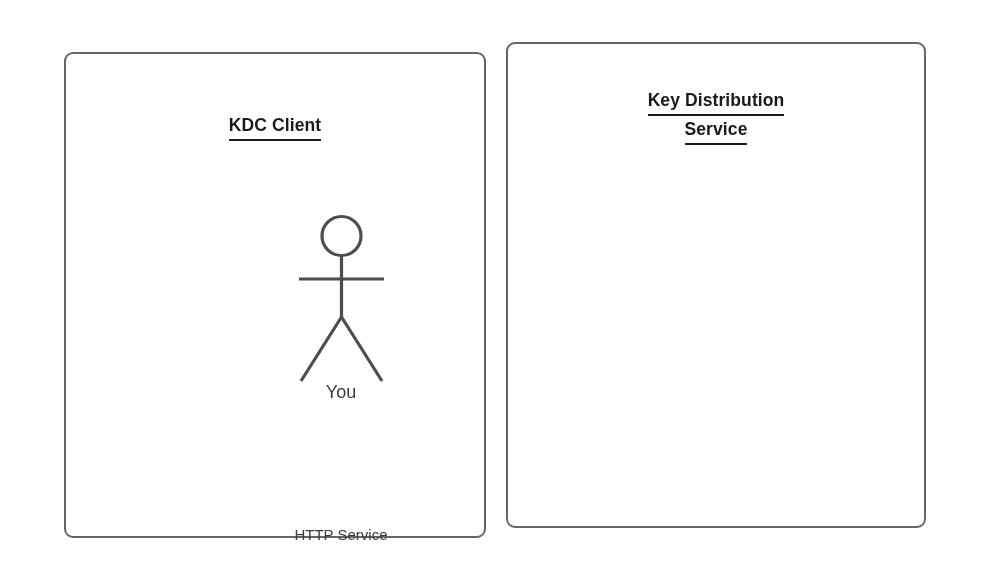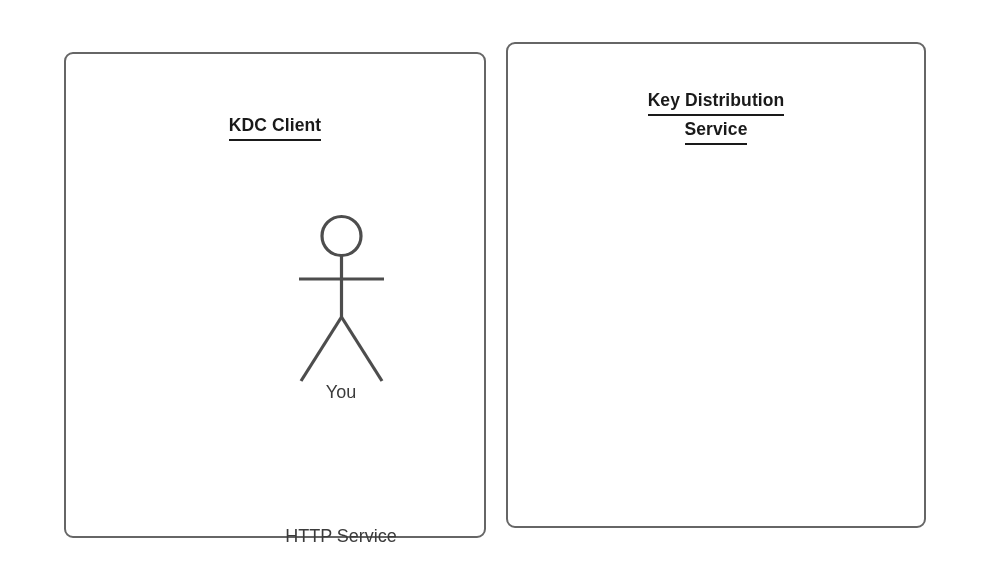--- a/index.html
+++ b/index.html
@@ -95,21 +95,21 @@
     height: 86px;
   }
   #http-icon svg { display: block; }
 
   #http-label {
     position: absolute;
     left: 160px;
     top: 472px;
     width: 230px;
     text-align: center;
-    font-size: 18px;
+    font-size: 15px;
     color: #3b3b3b;
   }
 </style>
 </head>
 <body>
 
 <div id="canvas">
 
   <div class="panel" id="panel-client">
 

